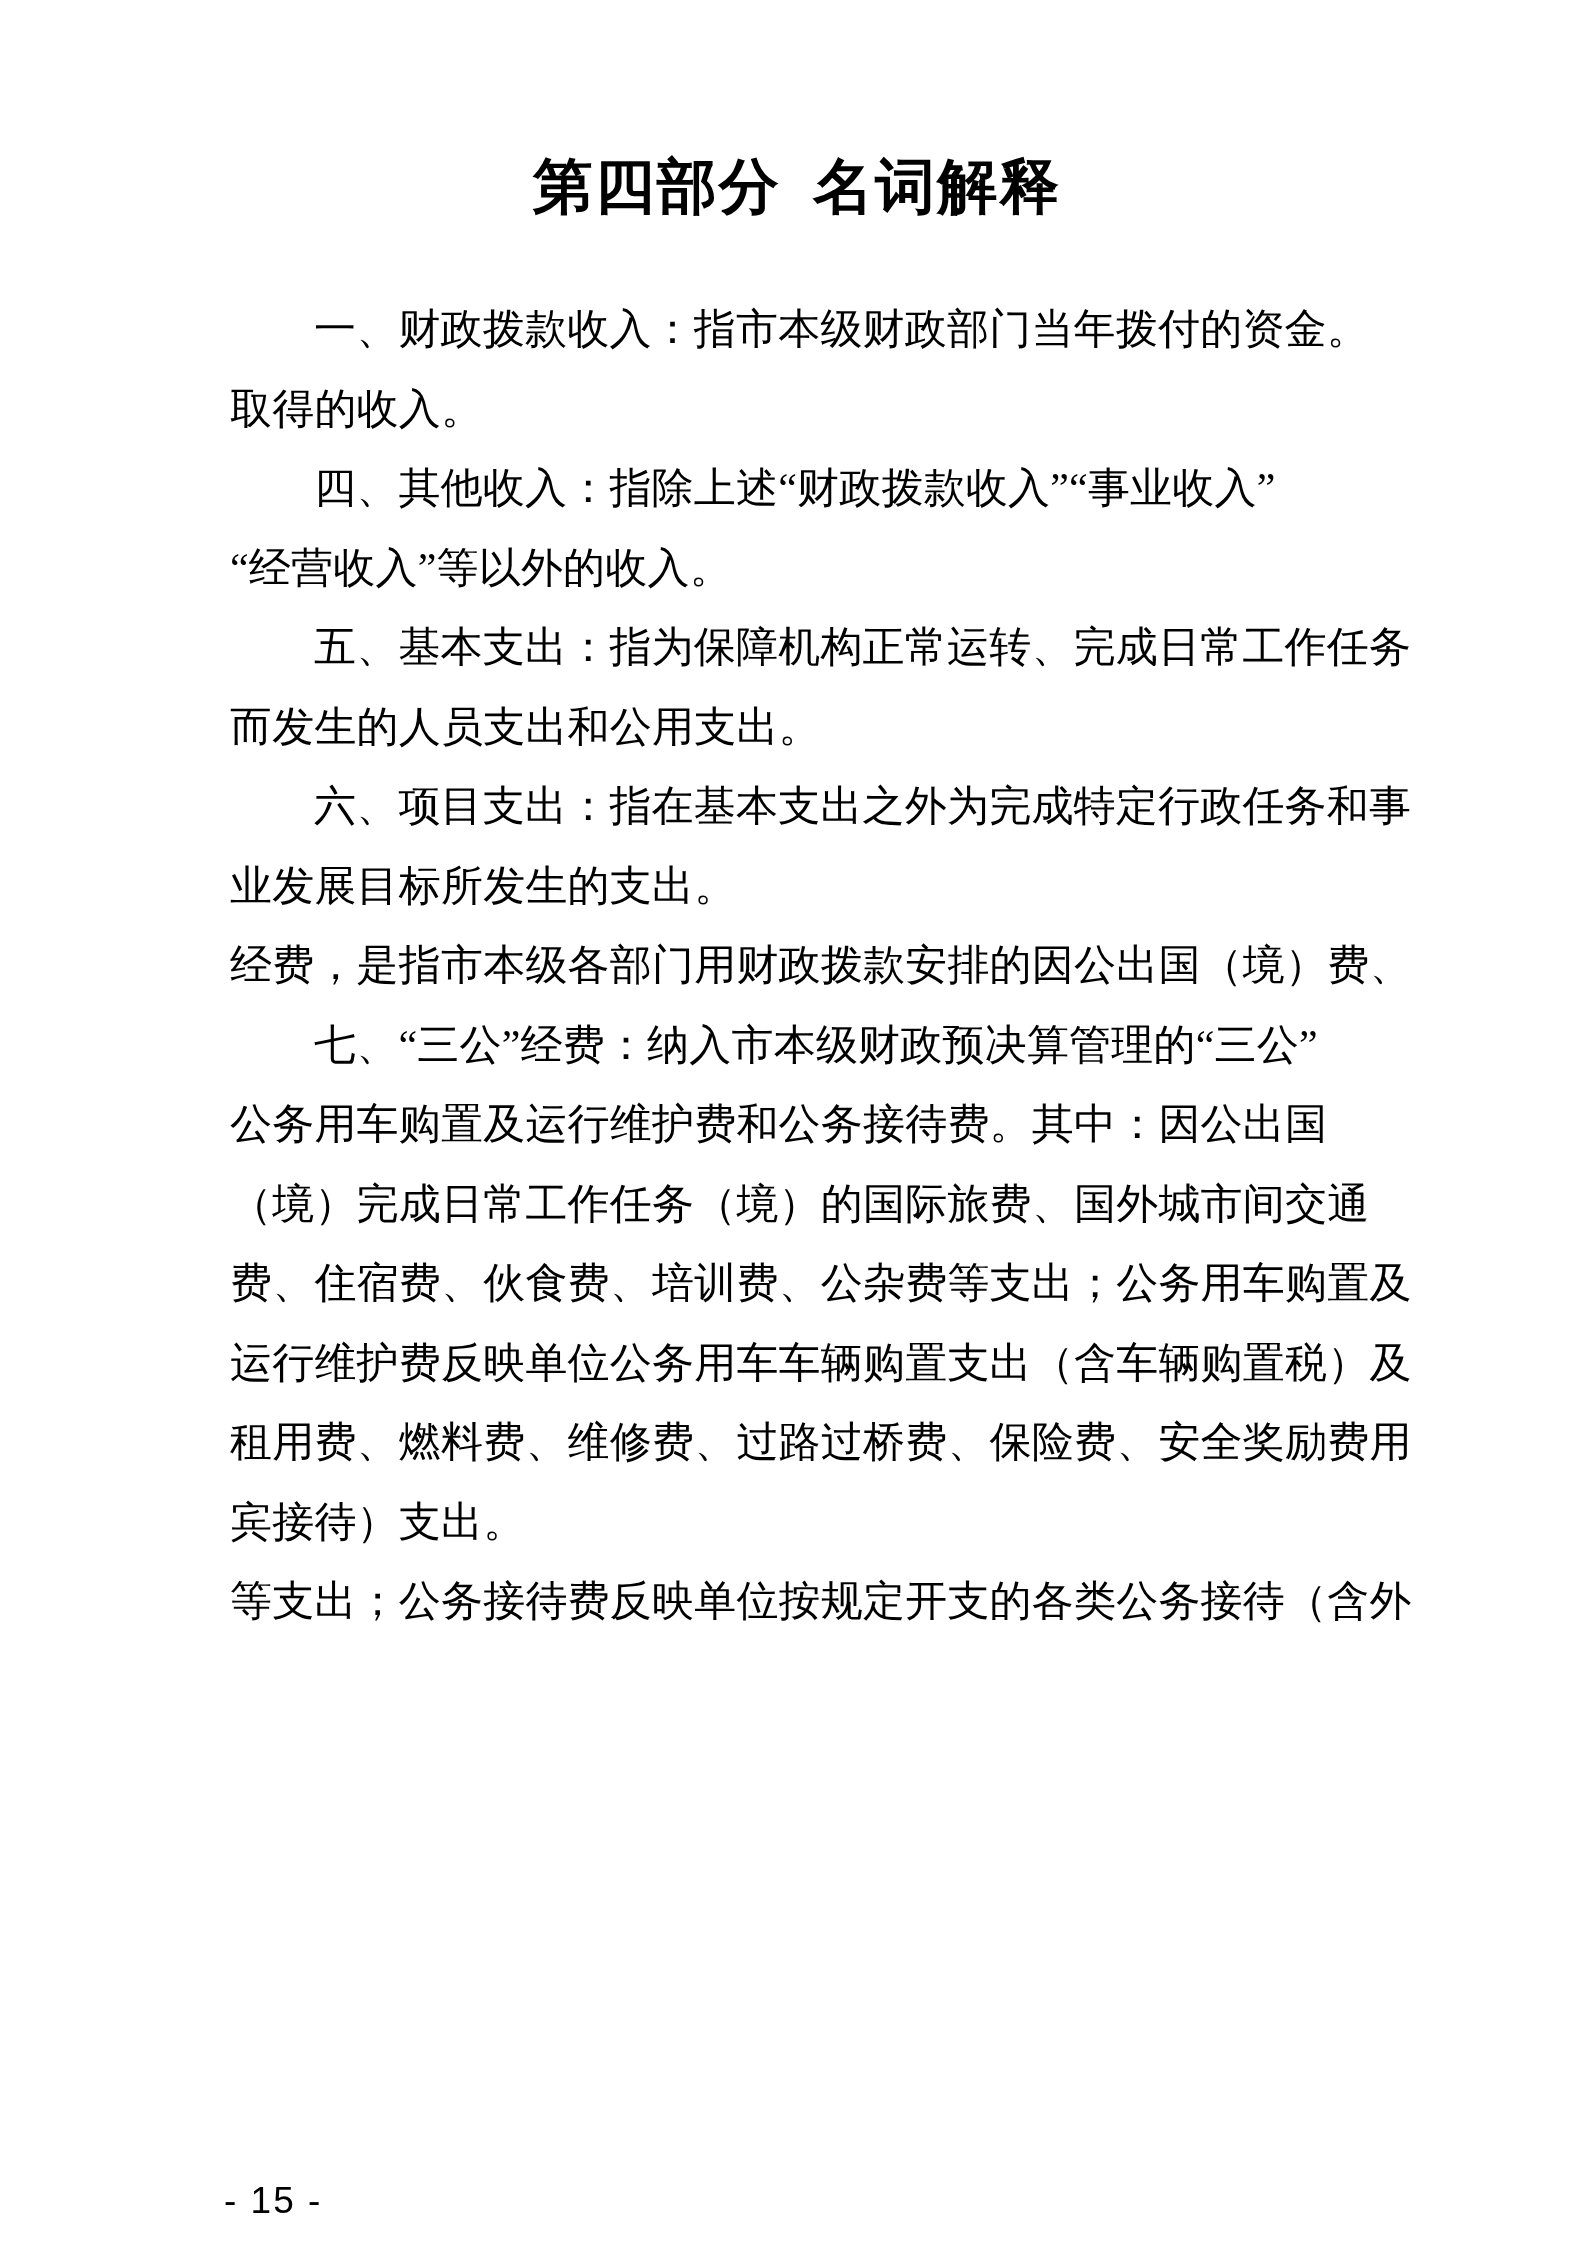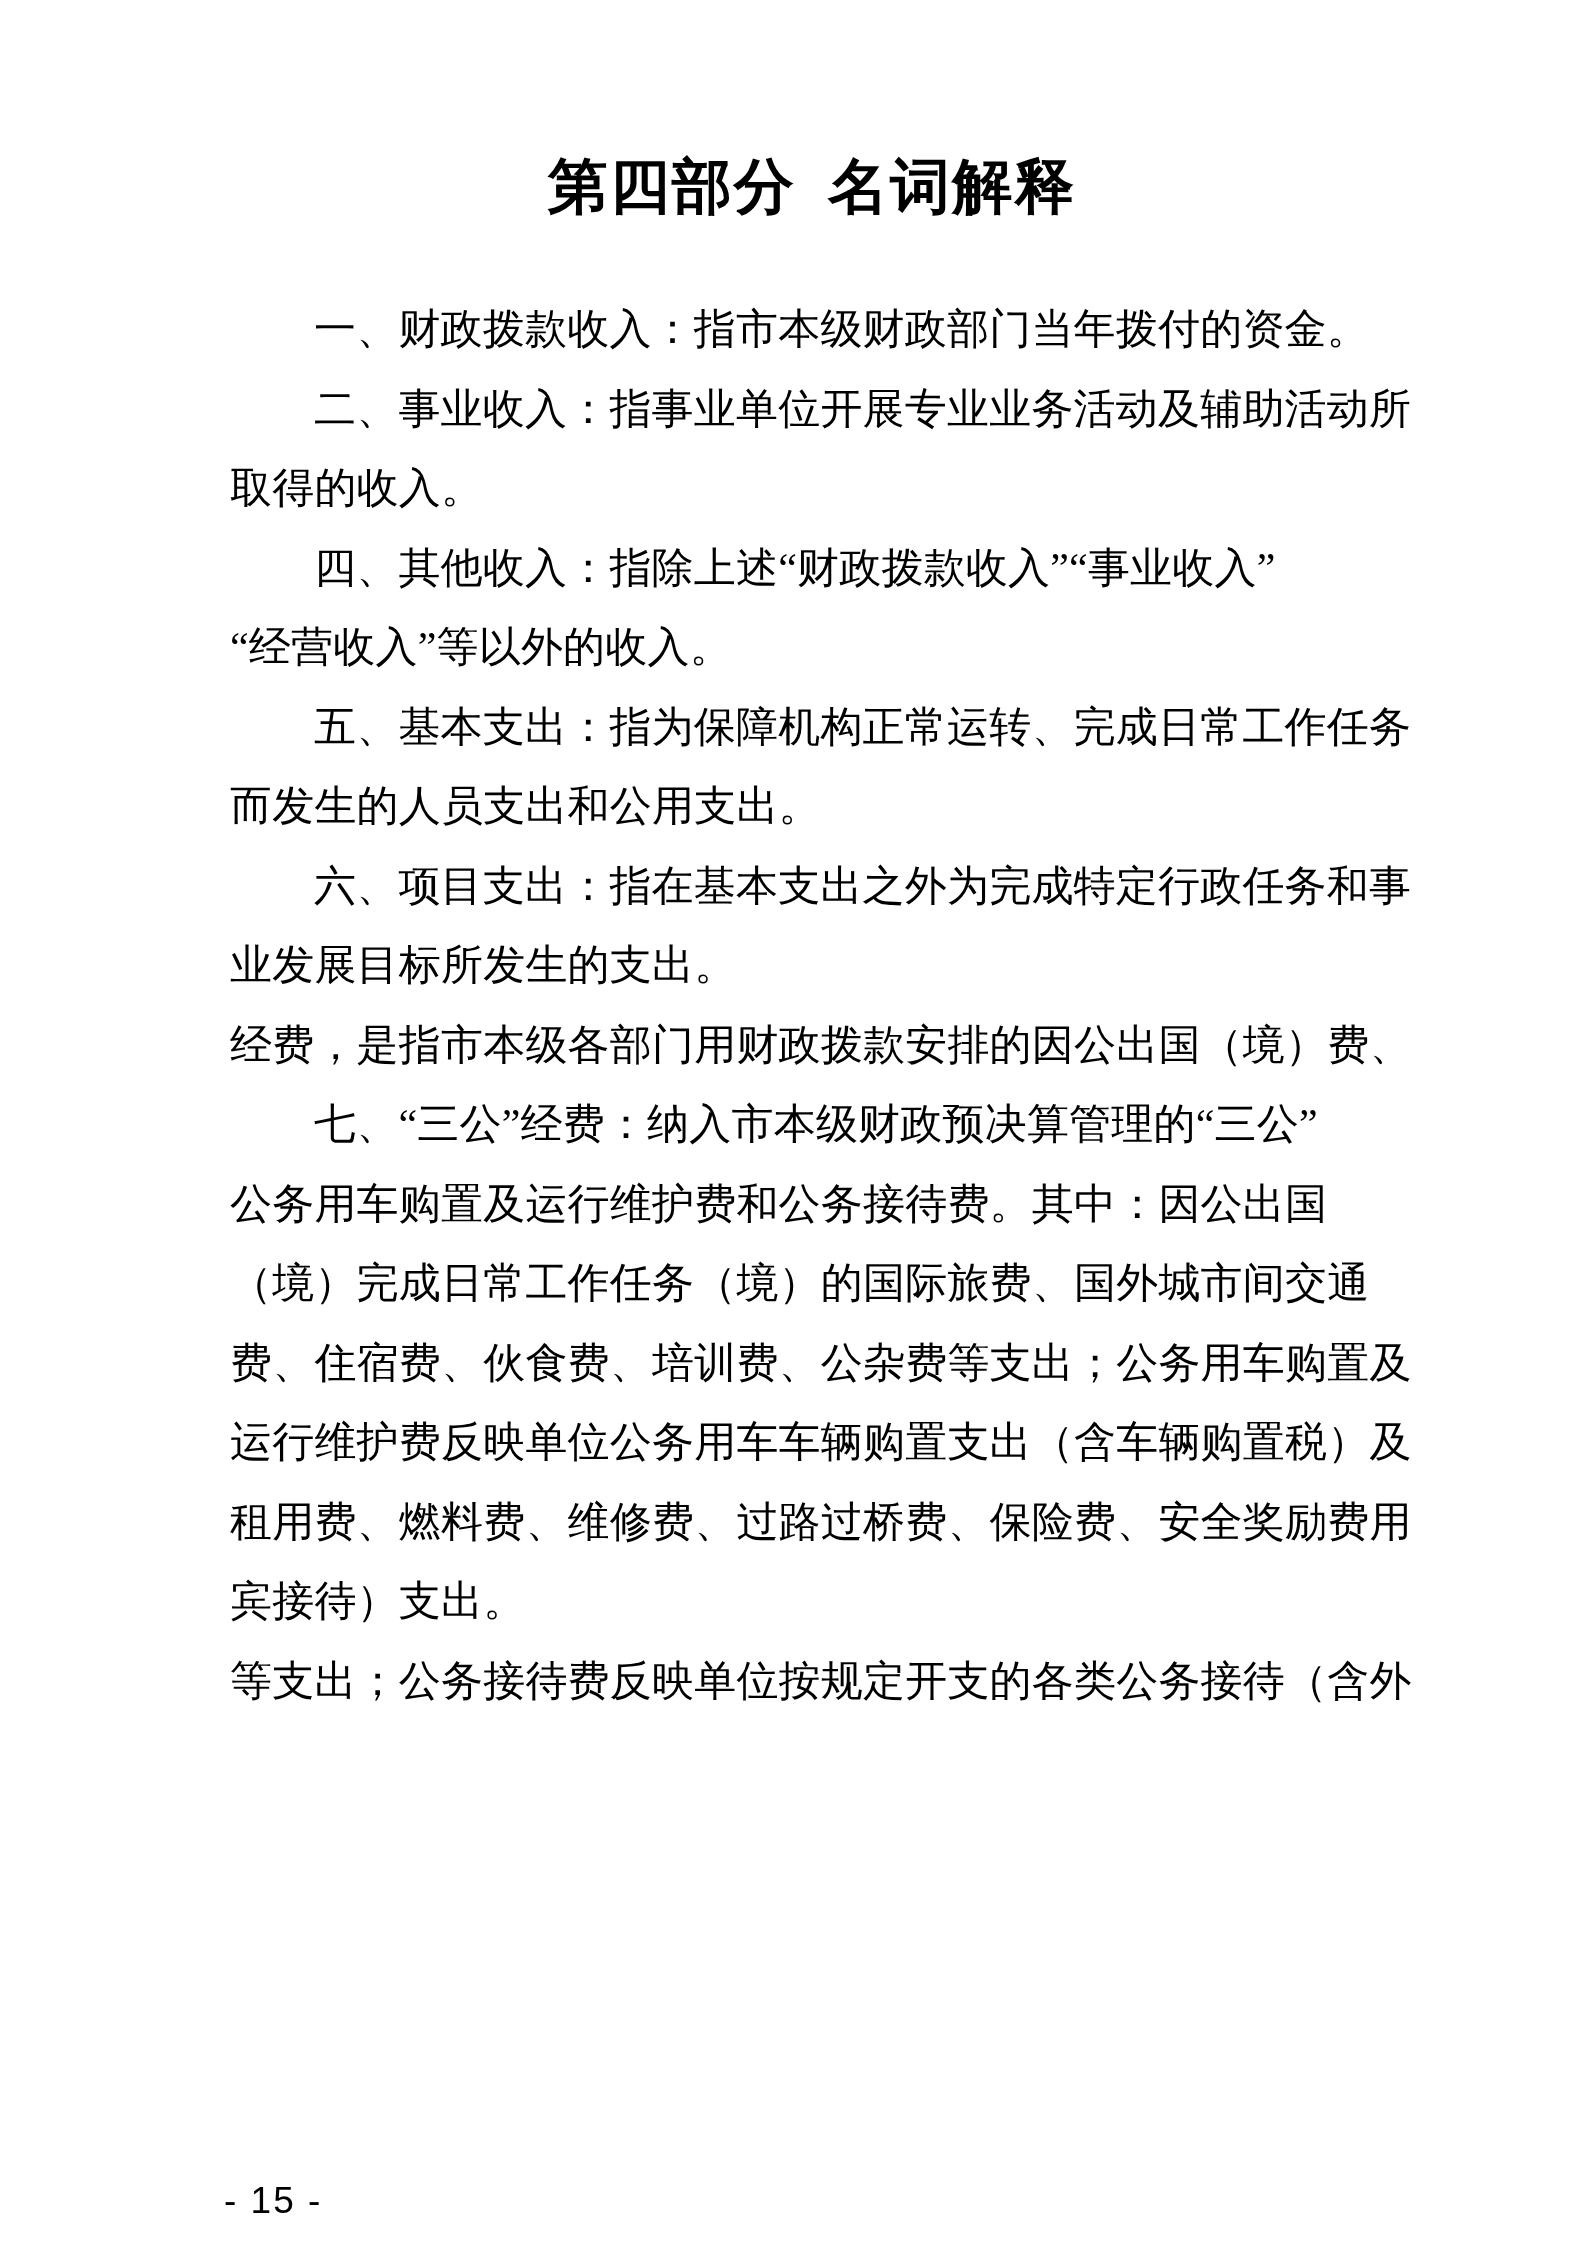--- a/index.html
+++ b/index.html
@@ -12,21 +12,21 @@
     width: 1587px;
     height: 2245px;
     background: #ffffff;
     overflow: hidden;
     color: #000000;
     font-family: "Liberation Serif", serif;
   }
   .doc-title {
     position: absolute;
     top: 150px;
-    left: 239px;
+    left: 224px;
     width: 1146px;
     text-align: center;
     font-family: "Liberation Sans", sans-serif;
     font-weight: bold;
     font-size: 60px;
     line-height: 74px;
     letter-spacing: 2px;
     word-spacing: 14px;
     white-space: nowrap;
   }
@@ -66,21 +66,20 @@
 <body>
 
 <div class="page">
   <div class="doc-title">第四部分 名词解释</div>
 
   <div class="doc-body">
       <div class="para">
         <div class="text-line first">一、财政拨款收入：指市本级财政部门当年拨付的资金。</div>
       </div>
       <div class="para">
-        <div class="text-line first">二、事业收入：指事业单位开展专业业务活动及辅助活动所</div>
         <div class="text-line">取得的收入。</div>
       </div>
       <div class="para">
         <div class="text-line first">四、其他收入：指除上述“财政拨款收入”“事业收入”</div>
         <div class="text-line">“经营收入”等以外的收入。</div>
       </div>
       <div class="para">
         <div class="text-line first">五、基本支出：指为保障机构正常运转、完成日常工作任务</div>
         <div class="text-line">而发生的人员支出和公用支出。</div>
       </div>

